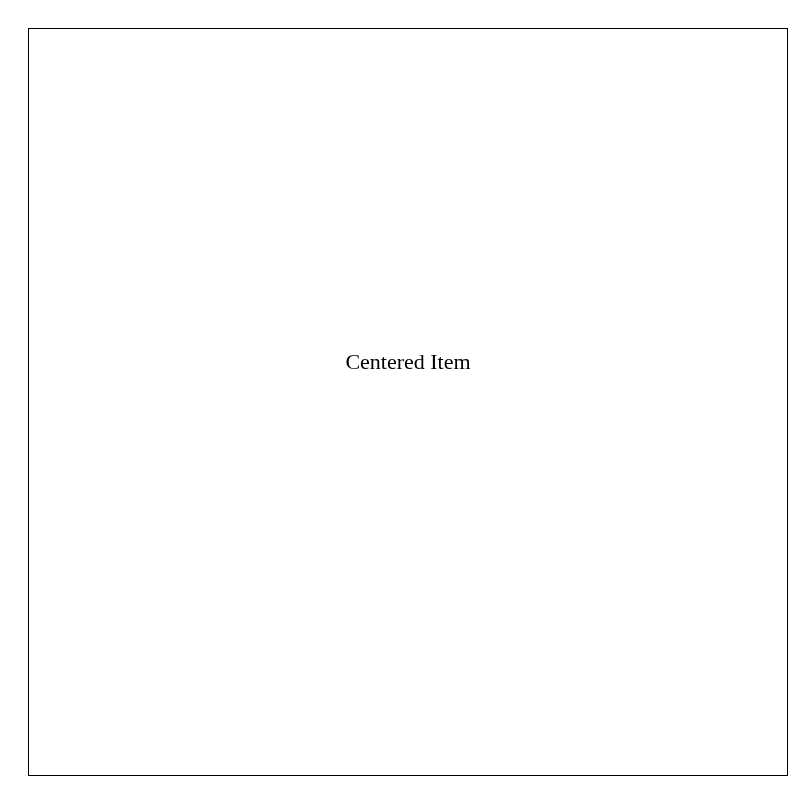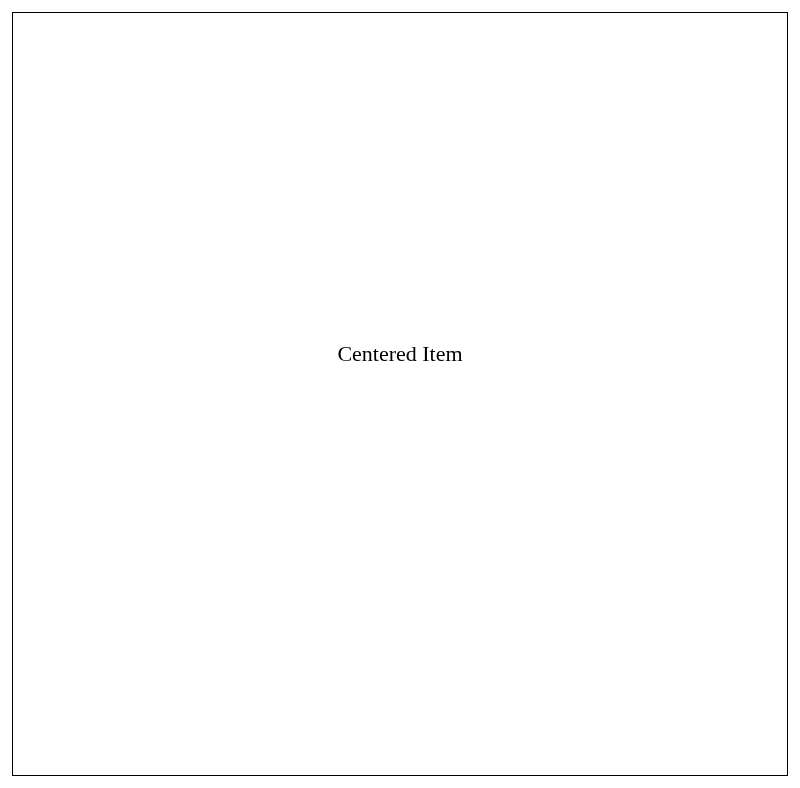--- a/index.html
+++ b/index.html
@@ -1,17 +1,17 @@
 <!DOCTYPE html>
 <html><head>
   <meta charset="utf-8">
   <style>
     * {
       margin: 0;
-      padding: 0;
+      padding: 8px;
       box-sizing: border-box;
     }
     html, body {
       width: 800px;
       height: 788px;
       background: #ffffff;
     }
     .container {
       width: 100%;
       height: 100%;

